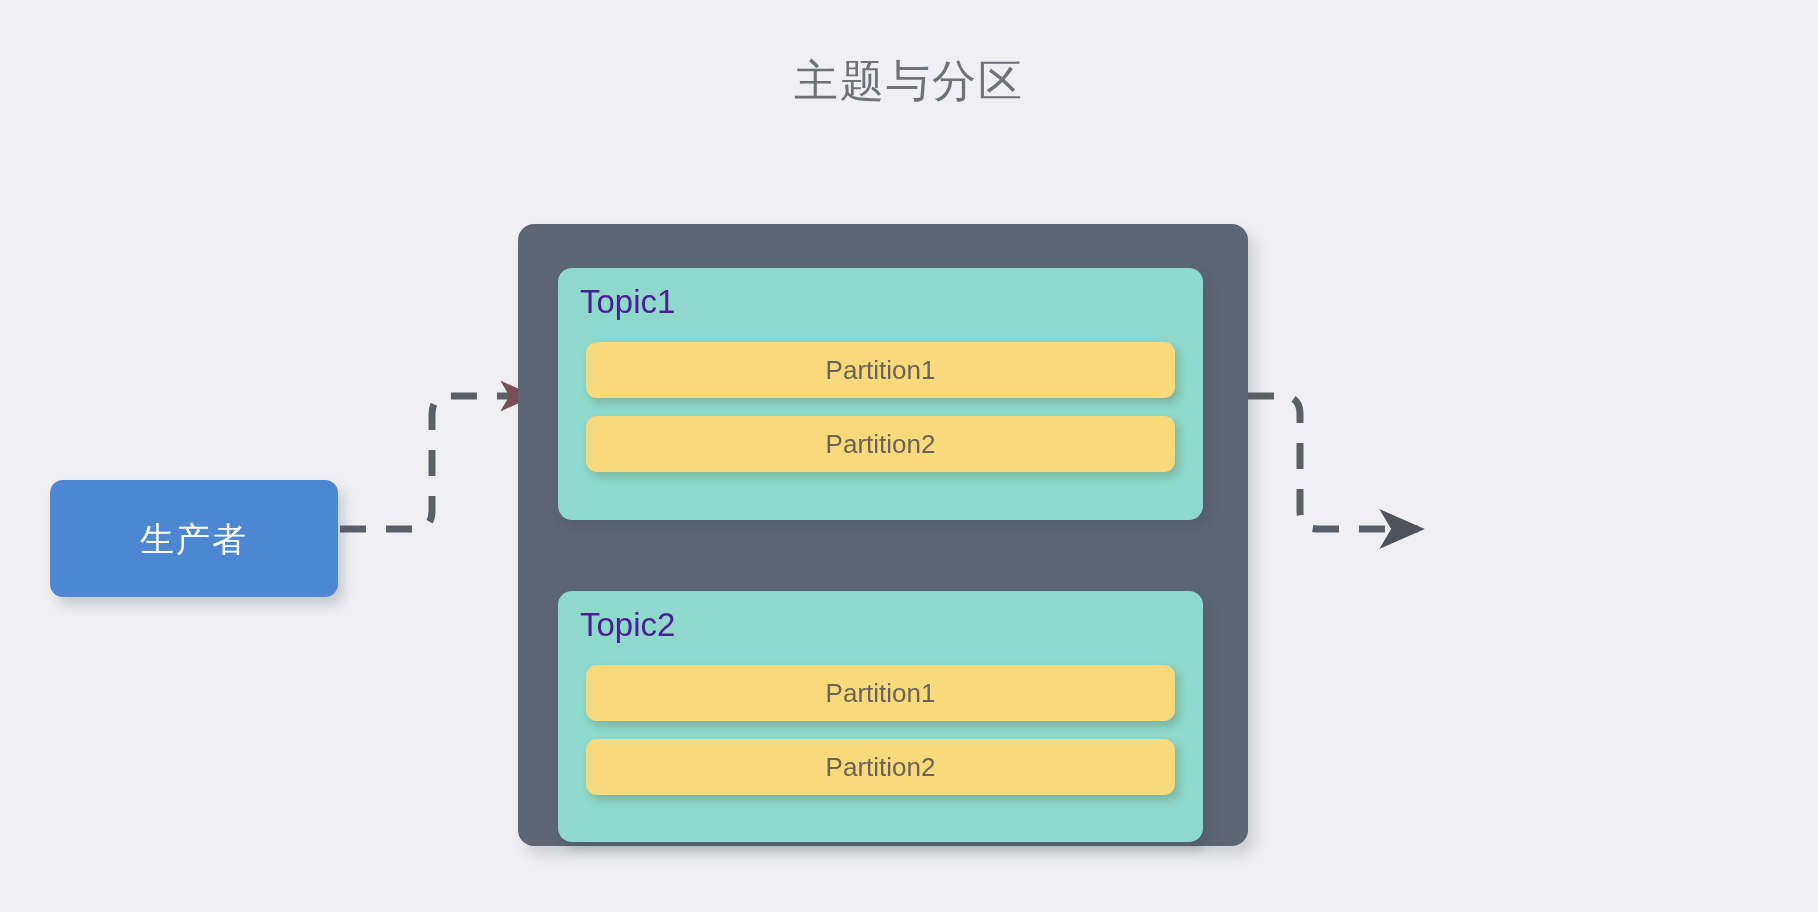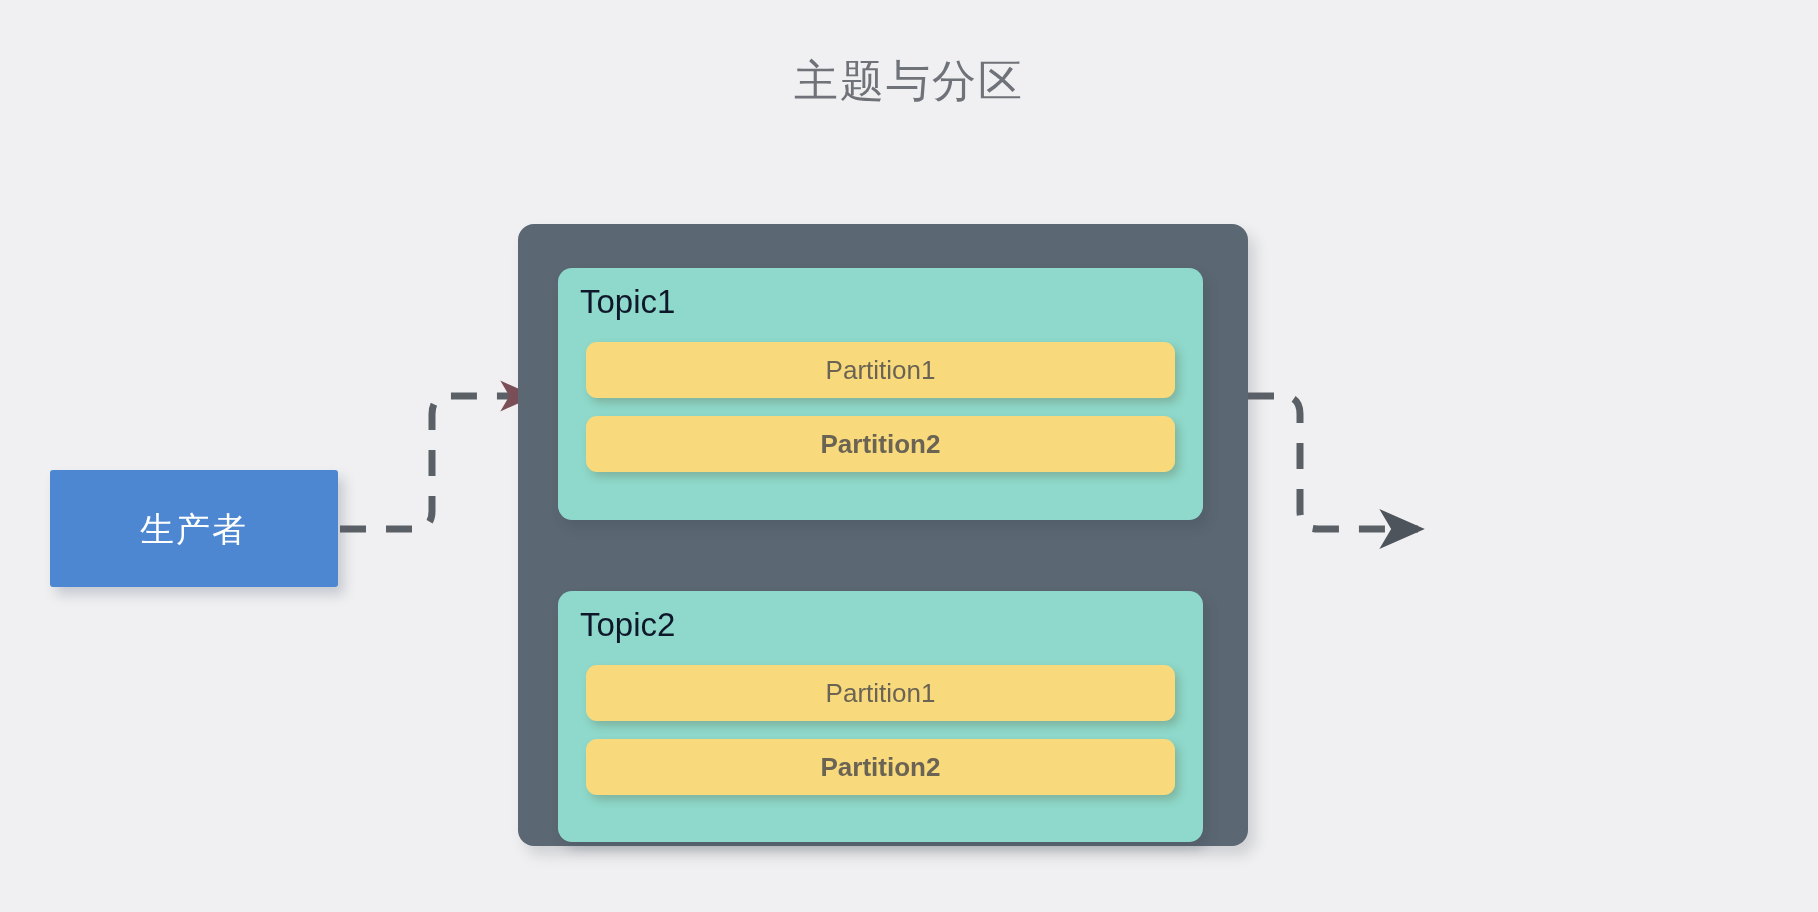--- a/index.html
+++ b/index.html
@@ -56,54 +56,55 @@
   }
   .topic-box.topic-1 { top: 44px;  height: 252px; }
   .topic-box.topic-2 { top: 331px; height: 251px; margin-top: 36px; }
 
   .topic-label {
     position: absolute;
     left: 22px;
     top: 14px;
     font-size: 33px;
     line-height: 40px;
-    color: #0f172a;
+    color: #4c1d95;
     white-space: nowrap;
   }
 
   
   .partition-row {
     position: absolute;
     left: 28px;
     width: 589px;
     height: 56px;
     background: #f8da7c;
     border-radius: 11px;
     box-shadow: 4px 5px 8px rgba(90,95,60,0.30);
     display: flex;
     align-items: center;
     justify-content: center;
   }
   .partition-row.p1 { top: 74px; }
-  .partition-row.p2 { top: 148px; font-weight: bold; }
+  .partition-row.p2 { top: 148px; }
 
   .partition-label {
     font-size: 26px;
     line-height: 36px;
     color: #6b6454;
     white-space: nowrap;
   }
 
   
   .endpoint {
     position: absolute;
-    border-radius: 3px;
+    border-radius: 13px;
     display: flex;
     align-items: center;
     justify-content: center;
+    margin-top: 10px;
   }
   .endpoint-label {
     font-size: 34px;
     line-height: 42px;
     color: #ffffff;
     letter-spacing: 2px;
     white-space: nowrap;
   }
   .producer-box {
     left: 50px;

